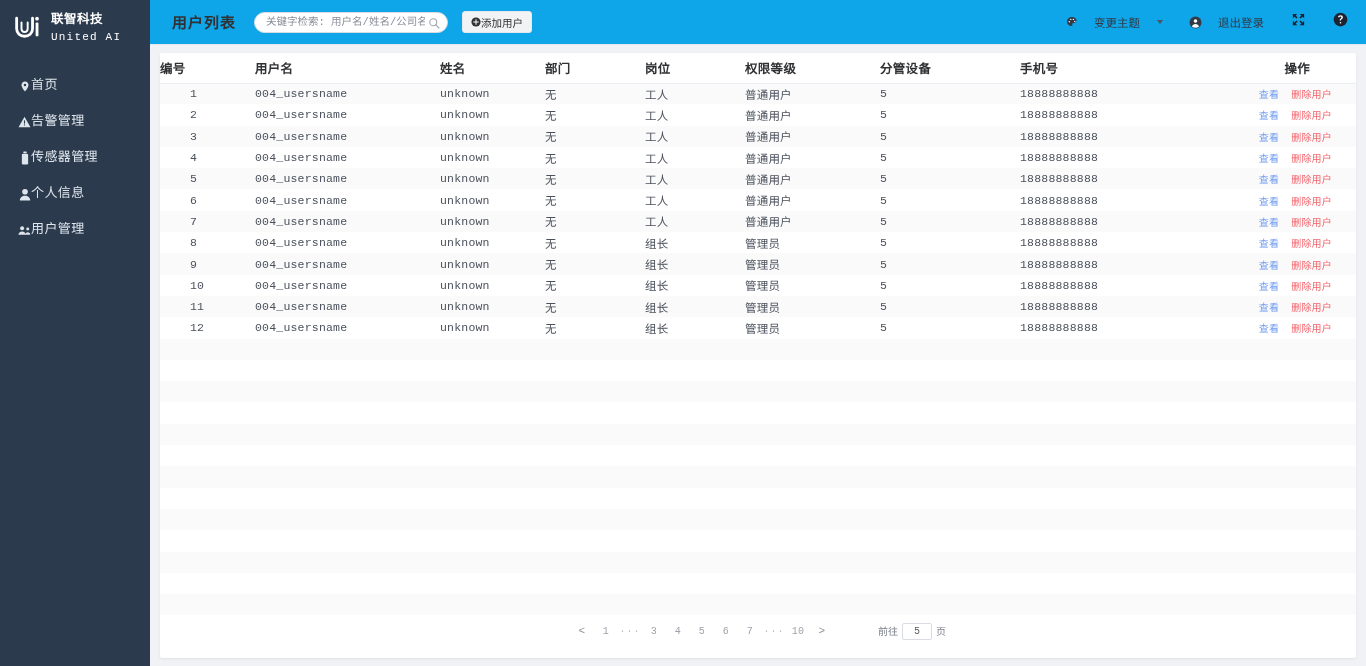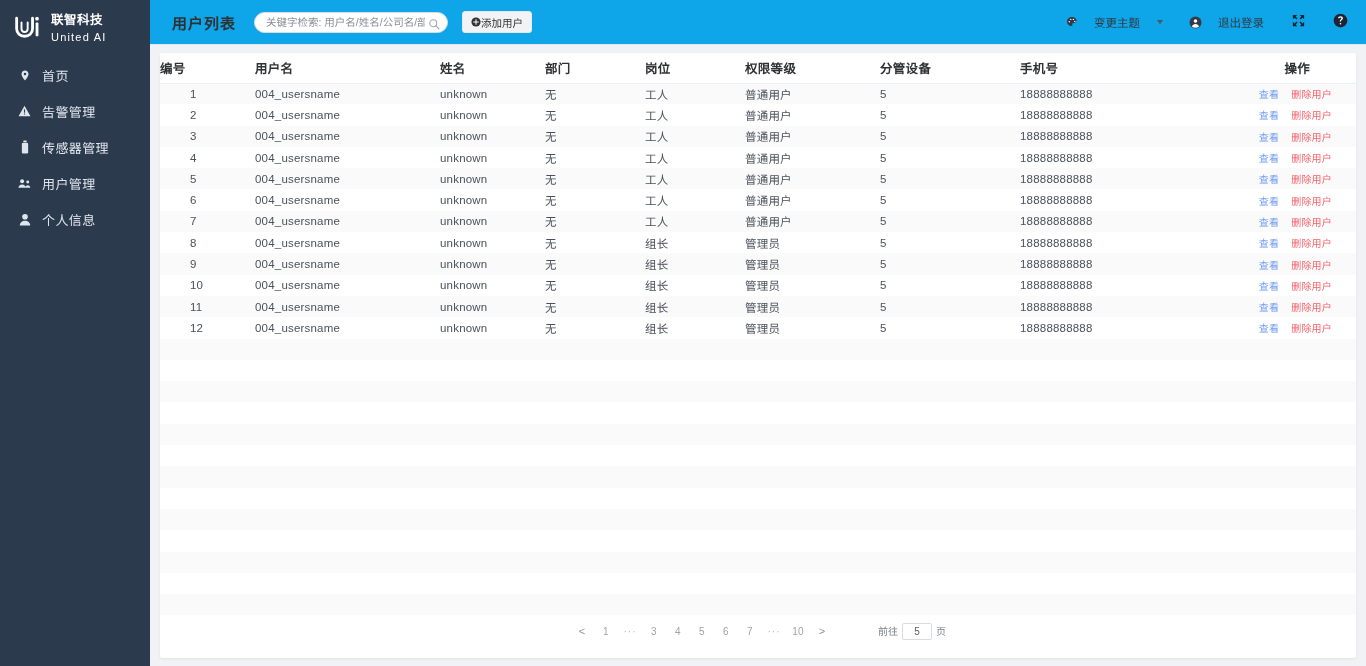--- a/index.html
+++ b/index.html
@@ -3,21 +3,21 @@
 <meta charset="utf-8">
 <title>用户列表</title>
 <style>
   * { box-sizing: border-box; margin: 0; padding: 0; }
   html, body {
     width: 1366px; height: 666px;
     overflow: hidden;
     font-family: "Liberation Sans", "DejaVu Sans", sans-serif;
     background: #f0f2f5;
   }
-  .app { display: flex; width: 1366px; height: 666px; }
+  .app { display: flex; width: 1366px; height: 666px; font-family: Liberation Mono, monospace; }
 
   
   .sidebar {
     width: 150px; height: 666px;
     background: #2b3a4d;
     flex: 0 0 150px;
     color: #e9edf2;
     position: relative;
   }
   .brand {
@@ -32,23 +32,22 @@
     font-size: 12.5px; font-weight: bold; color: #ffffff;
     letter-spacing: .5px; white-space: nowrap;
   }
   .brand-en {
     font-size: 11px; color: #ffffff; letter-spacing: 1.2px;
     white-space: nowrap; font-weight: normal;
   }
 
   .nav { margin-top: 12px; }
   .nav-item {
-    display: flex; align-items: center;
+    display: flex; align-items: flex-end;
     height: 36px; padding-left: 18px;
-    gap: 11px;
     cursor: pointer;
   }
   .nav-item .nav-ico {
     width: 13px; height: 14px; flex: 0 0 13px;
     display: flex; align-items: center; justify-content: center;
   }
   .nav-ico svg { display: block; }
   .nav-label {
     font-size: 13px; color: #dfe5ec; letter-spacing: .4px;
     white-space: nowrap;
@@ -272,38 +271,38 @@
           <svg viewBox="0 0 14 24" width="8" height="14" fill="#dfe5ec">
             <rect x="4" y="0.5" width="6" height="3" rx="1"></rect>
             <rect x="1.5" y="4.5" width="11" height="19" rx="2.2"></rect>
           </svg>
         </span>
         <span class="nav-label">传感器管理</span>
       </div>
 
       <div class="nav-item">
         <span class="nav-ico">
+          <svg viewBox="0 0 22 24" width="12" height="13" fill="#dfe5ec">
+            <circle cx="11" cy="7" r="5.2"></circle>
+            <path d="M1.5 23c0-5.2 4.3-8.5 9.5-8.5s9.5 3.3 9.5 8.5z"></path>
+          </svg>
+        </span>
+        <span class="nav-label">个人信息</span>
+      </div>
+
+      <div class="nav-item">
+        <span class="nav-ico">
           <svg viewBox="0 0 30 22" width="14" height="11" fill="#dfe5ec">
             <circle cx="9.5" cy="6" r="4.6"></circle>
             <path d="M1 21c0-4.7 3.8-7.6 8.5-7.6s8.5 2.9 8.5 7.6z"></path>
             <circle cx="22.5" cy="7.5" r="3.4"></circle>
             <path d="M16.6 21c0-3.7 2.7-6 5.9-6s5.9 2.3 5.9 6z"></path>
           </svg>
         </span>
         <span class="nav-label">用户管理</span>
-      </div>
-
-      <div class="nav-item">
-        <span class="nav-ico">
-          <svg viewBox="0 0 22 24" width="12" height="13" fill="#dfe5ec">
-            <circle cx="11" cy="7" r="5.2"></circle>
-            <path d="M1.5 23c0-5.2 4.3-8.5 9.5-8.5s9.5 3.3 9.5 8.5z"></path>
-          </svg>
-        </span>
-        <span class="nav-label">个人信息</span>
       </div>
 
     </nav>
   </aside>
 
   <div class="main">
 
     <header class="header">
       <span class="page-title">用户列表</span>
 

